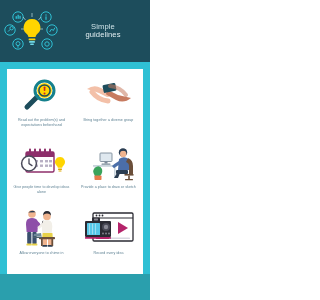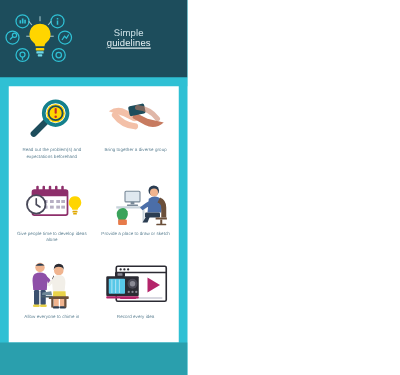--- a/index.html
+++ b/index.html
@@ -59,21 +59,20 @@
     font-size: 10.4px;
     font-weight: bold;
     letter-spacing: -.2px;
     margin: .5px 0;
   }
   .t-guide {
     color: #e4eff2;
     font-size: 7.6px;
     font-weight: normal;
     letter-spacing: .1px;
-    text-decoration: underline;
   }
 
   
   .cyan-band {
     position: absolute;
     left: 0; top: 62px;
     width: 150px;
     height: 7px;
     background: #2fc0d4;
   }

